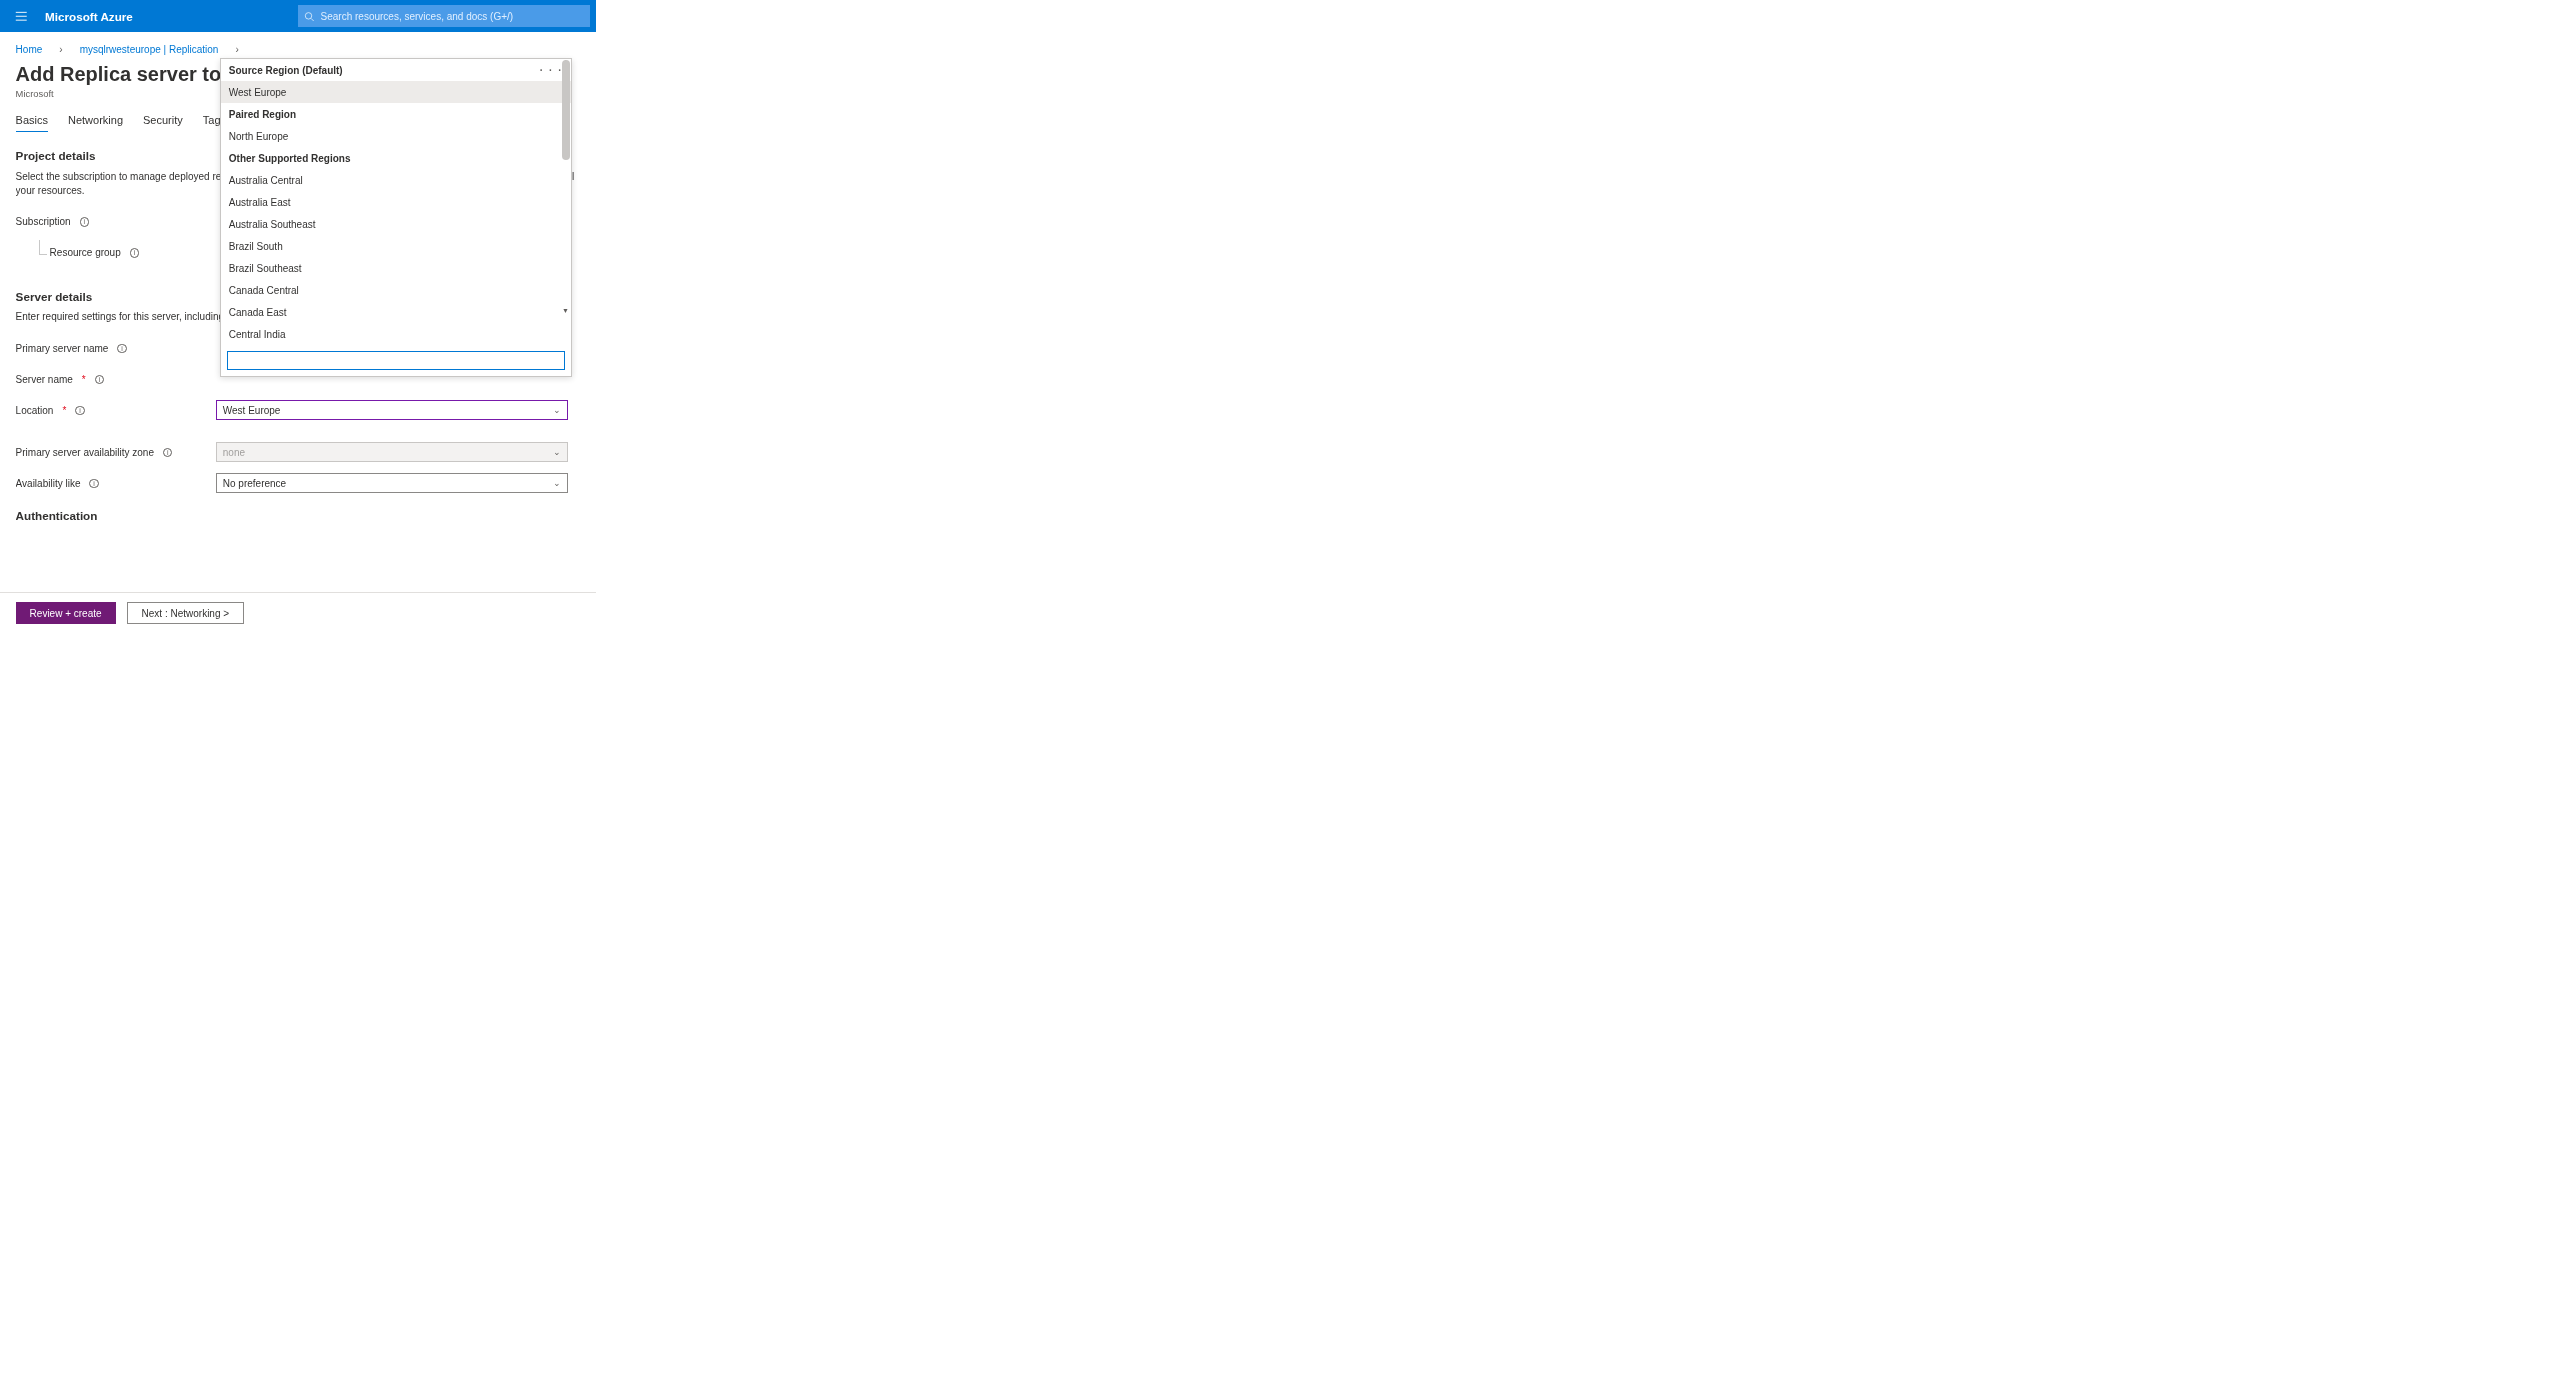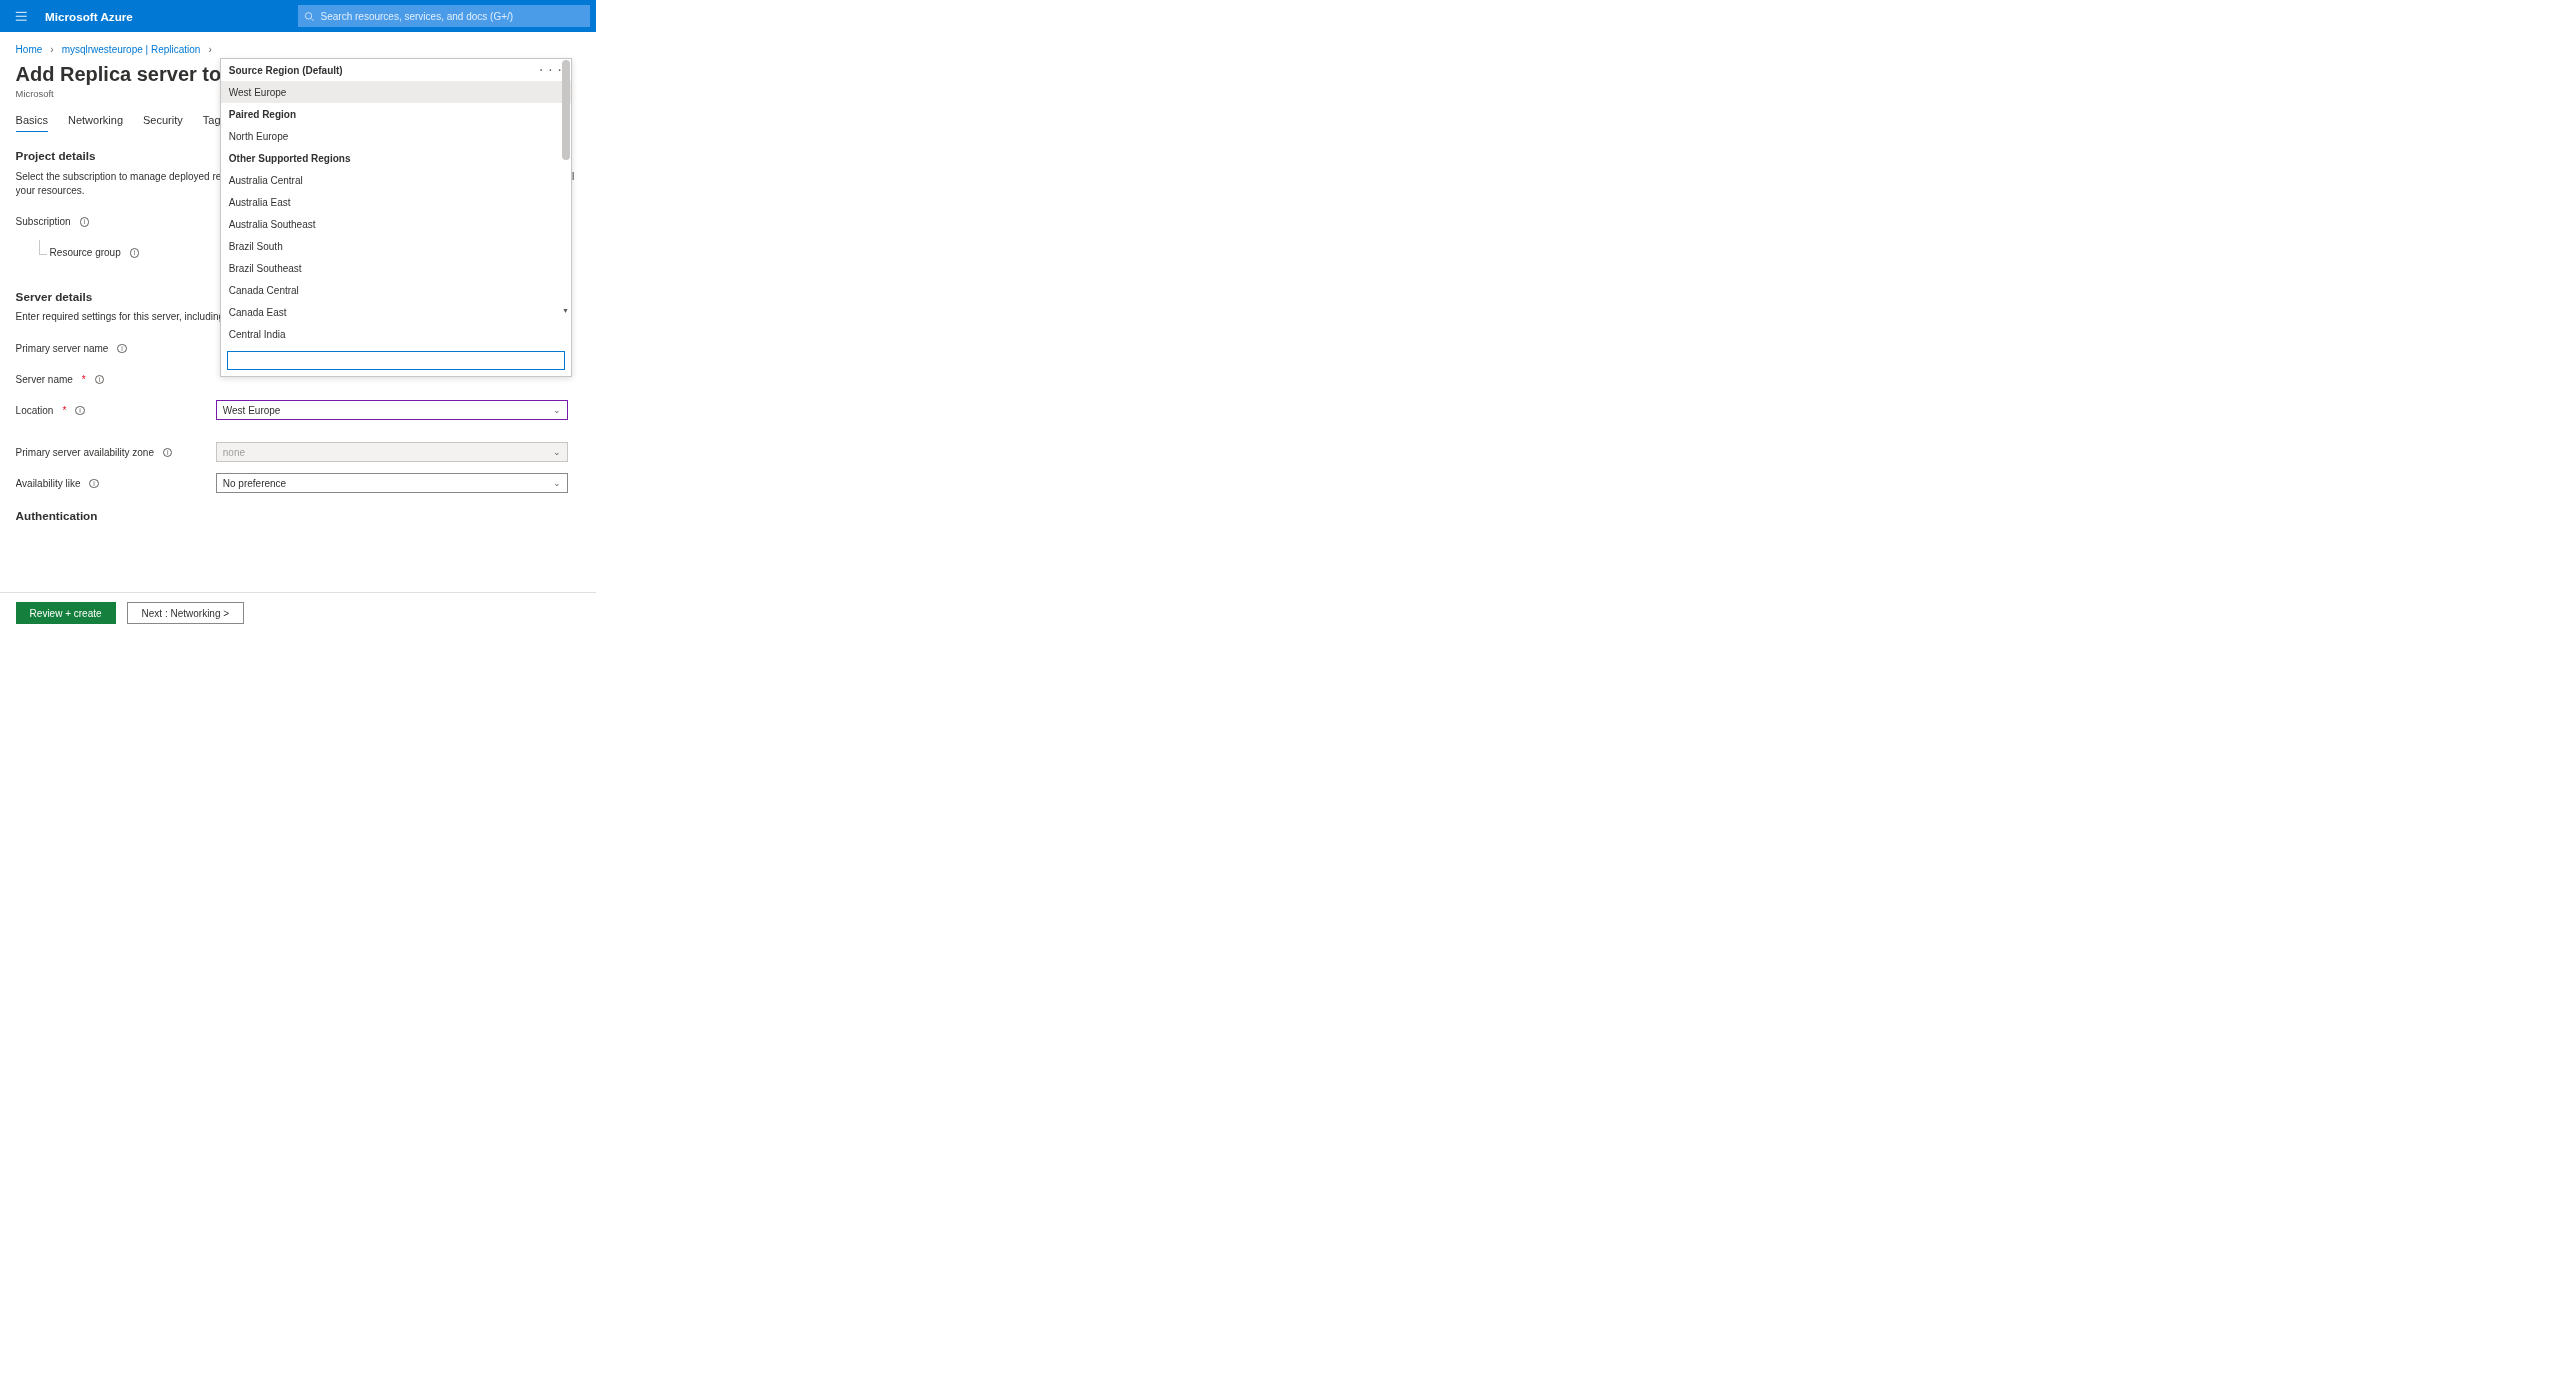--- a/index.html
+++ b/index.html
@@ -60,21 +60,21 @@
     .content {
       padding: 7.8px 15.6px 0 15.6px;
       width: 596px;
       position: relative;
     }
     .breadcrumb {
       font-size: 10px;
       color: #0078d4;
       display: flex;
       align-items: center;
-      gap: 8px;
+      gap: 17px;
       padding: 4.7px 0 6.2px 0;
     }
     .breadcrumb a { color: #0078d4; text-decoration: none; cursor: pointer; }
     .breadcrumb .sep { color: #605e5c; }
     .page-title {
       font-size: 20px;
       font-weight: 600;
       color: #323130;
       margin-top: 1.6px;
     }
@@ -191,21 +191,21 @@
       left: 0;
       width: 596px;
       top: 592px;
       border-top: 0.8px solid #e1dfdd;
       background: #fff;
       padding: 9.4px 15.6px;
       display: flex;
       gap: 11px;
     }
     .btn-primary {
-      background: #15803d;
+      background: #701a75;
       color: #fff;
       border: none;
       height: 22px;
       padding: 0 14px;
       font-size: 10px;
       cursor: pointer;
     }
     .btn-secondary {
       background: #fff;
       color: #323130;

